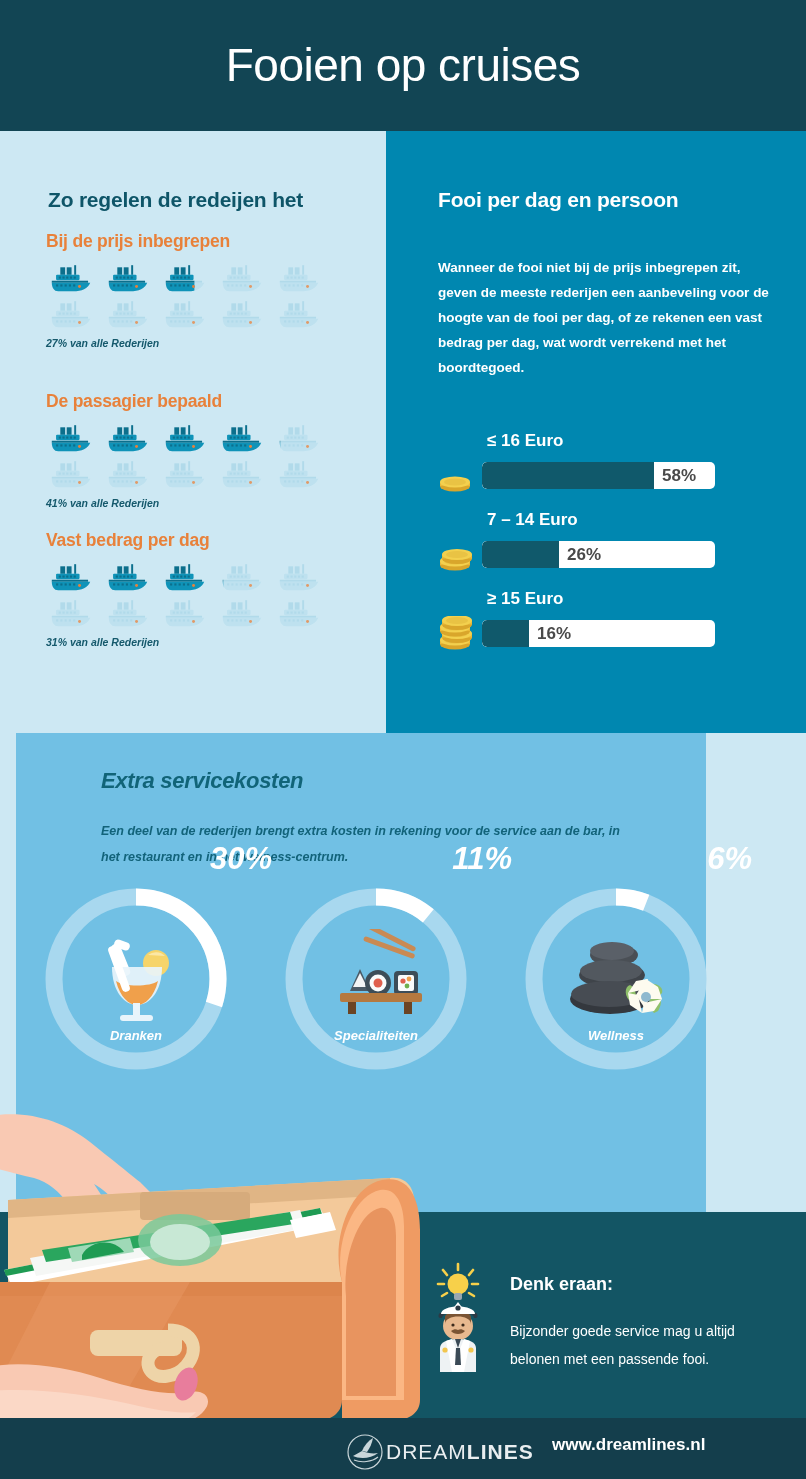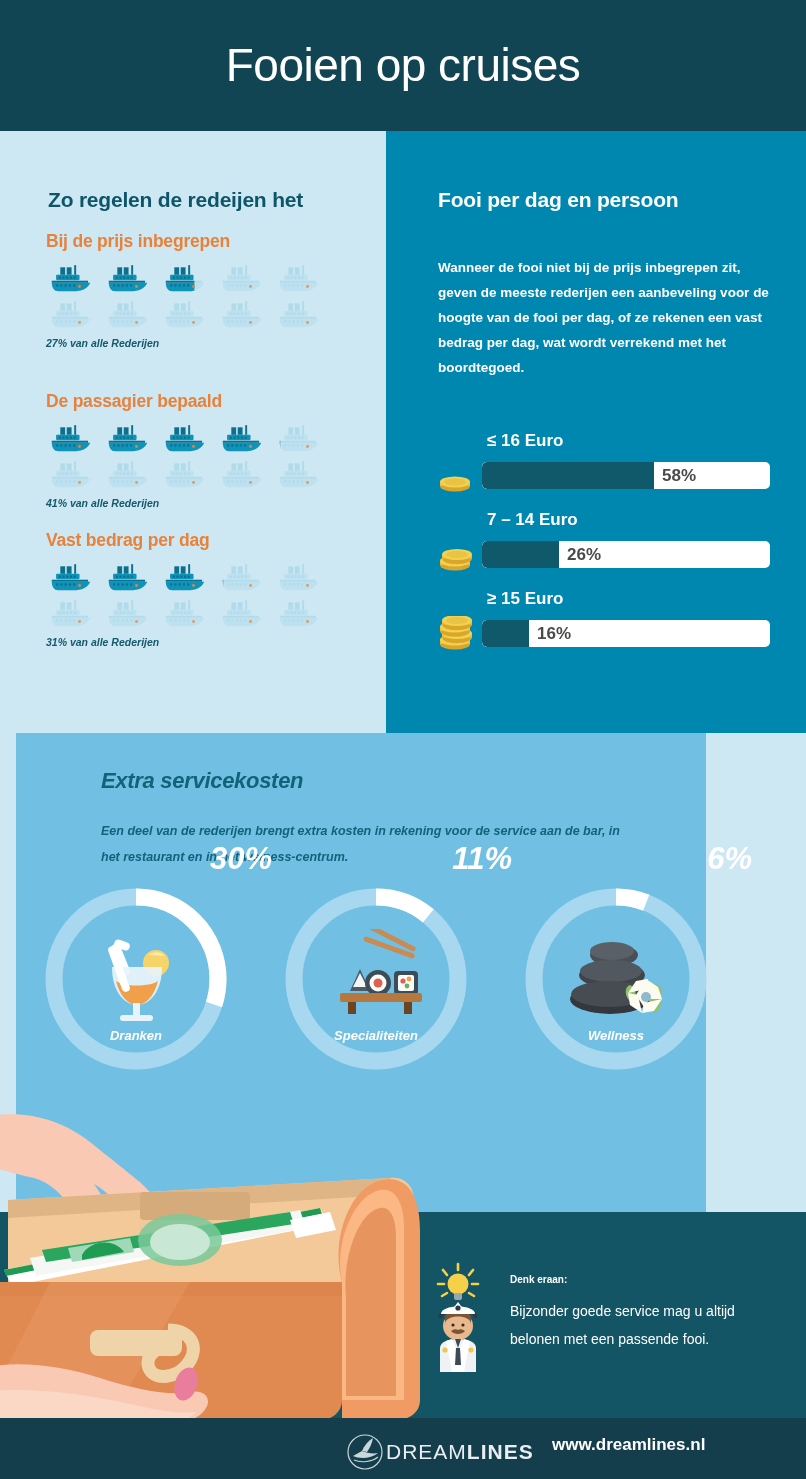--- a/index.html
+++ b/index.html
@@ -50,21 +50,21 @@
   .ship-row{display:flex;gap:0px;margin-bottom:4px;}
   .ship-cell{width:57px;height:32px;position:relative;}
   .ship-note{
     color:#15596c;font-size:10.5px;font-weight:bold;font-style:italic;margin-top:7px;
   }
   .bar-block{position:absolute;left:0;}
   .bar-label{color:#ffffff;font-size:17px;font-weight:bold;margin-left:55px;}
   .bar-row{display:flex;align-items:center;margin-top:7px;}
   .coin-slot{width:50px;height:34px;position:relative;display:flex;align-items:flex-end;justify-content:center;}
   .bar-track{
-    width:288px;height:27px;background:#ffffff;border-radius:5px;position:relative;overflow:hidden;
+    width:233px;height:27px;background:#ffffff;border-radius:5px;position:relative;overflow:hidden;
   }
   .bar-fill{position:absolute;left:0;top:0;height:27px;background:#10596b;border-radius:5px 0 0 5px;}
   .bar-val{position:absolute;top:0;height:27px;line-height:27px;color:#4a4a4a;font-size:17px;font-weight:bold;}
 
   
   .service{position:absolute;left:16px;top:733px;width:690px;height:479px;background:#71c0e4;font-style:italic;}
   .h2-service{
     position:absolute;left:85px;top:35px;color:#116478;
     font-size:22px;font-weight:bold;letter-spacing:-0.3px;
   }
@@ -86,21 +86,21 @@
   .donut-icon{position:absolute;left:46px;top:46px;width:100px;height:100px;}
 
   
   .bottom-dark{position:absolute;left:0;top:1212px;width:806px;height:267px;background:#135564;}
   .footer-bar{position:absolute;left:0;top:1418px;width:806px;height:61px;background:#143e4c;}
   .wallet{position:absolute;left:-10px;top:1100px;width:430px;height:330px;}
 
   .note{position:absolute;left:430px;top:1262px;width:330px;}
   .note-icons{position:absolute;left:0;top:0;width:56px;height:110px;}
   .note-body{position:absolute;left:80px;top:12px;width:250px;}
-  .note-title{color:#ffffff;font-size:10px;font-weight:bold;margin-bottom:12px;}
+  .note-title{color:#ffffff;font-size:18px;font-weight:bold;margin-bottom:22px;}
   .note-text{color:#ffffff;font-size:14px;line-height:28px;}
 
   .brand{position:absolute;left:345px;top:1432px;display:flex;align-items:center;gap:1px;}
   .brand-text{color:#e9eef0;font-size:21px;letter-spacing:1px;}
   .brand-text b{font-weight:bold;}
   .brand-url{position:absolute;left:552px;top:1435px;color:#ffffff;font-size:17px;font-weight:bold;}
 </style>
 </head>
 <body>
 

